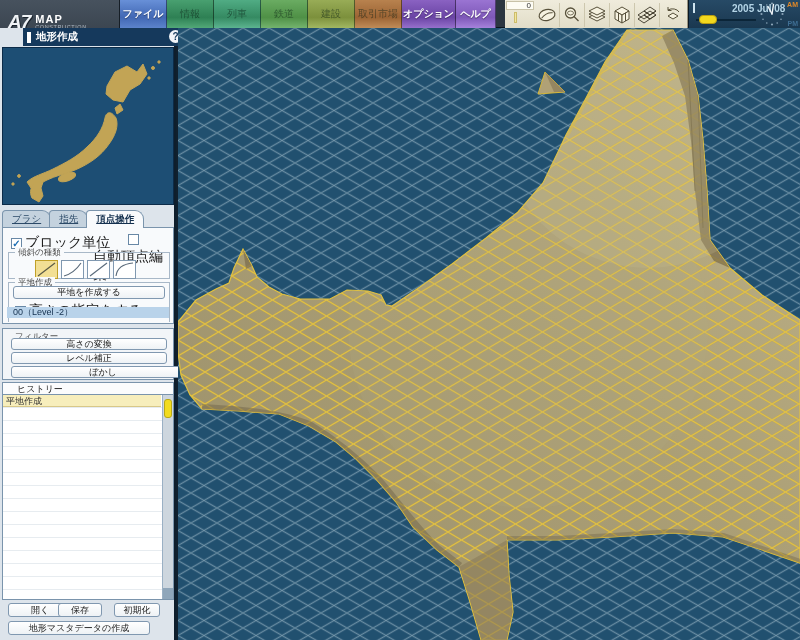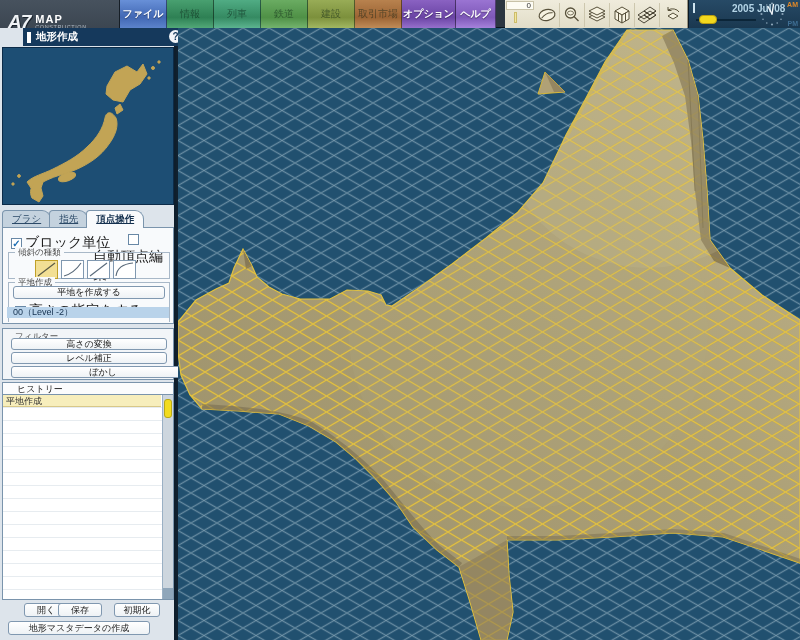--- a/index.html
+++ b/index.html
@@ -315,21 +315,21 @@
 
     <div class="hist-header">ヒストリー</div>
     <div class="hist-list">
       <div class="hist-row1">平地作成</div>
       <div class="hist-scroll">
         <div class="hist-thumb"></div>
         <div class="hist-scroll-end"></div>
       </div>
     </div>
 
-    <div class="foot-btn" style="left:24px; width:44px;">開く</div>
+    <div class="foot-btn" style="left:8px; width:64px;">開く</div>
     <div class="foot-btn" style="left:58px; width:44px;">保存</div>
     <div class="foot-btn" style="left:114px; width:46px;">初期化</div>
     <div class="master-btn">地形マスタデータの作成</div>
   </div>
 
   <svg class="viewport" viewBox="0 0 622 612">
     <defs>
       <pattern id="seagrid" width="26" height="15" patternUnits="userSpaceOnUse">
         <path d="M0,7.5 L13,0 L26,7.5 L13,15 Z" fill="none" stroke="#9db8c6" stroke-width="2.4" stroke-opacity=".16"></path>
         <path d="M0,7.5 L13,0 L26,7.5 L13,15 Z" fill="none" stroke="#a6c0cc" stroke-width=".8" stroke-opacity=".55"></path>

